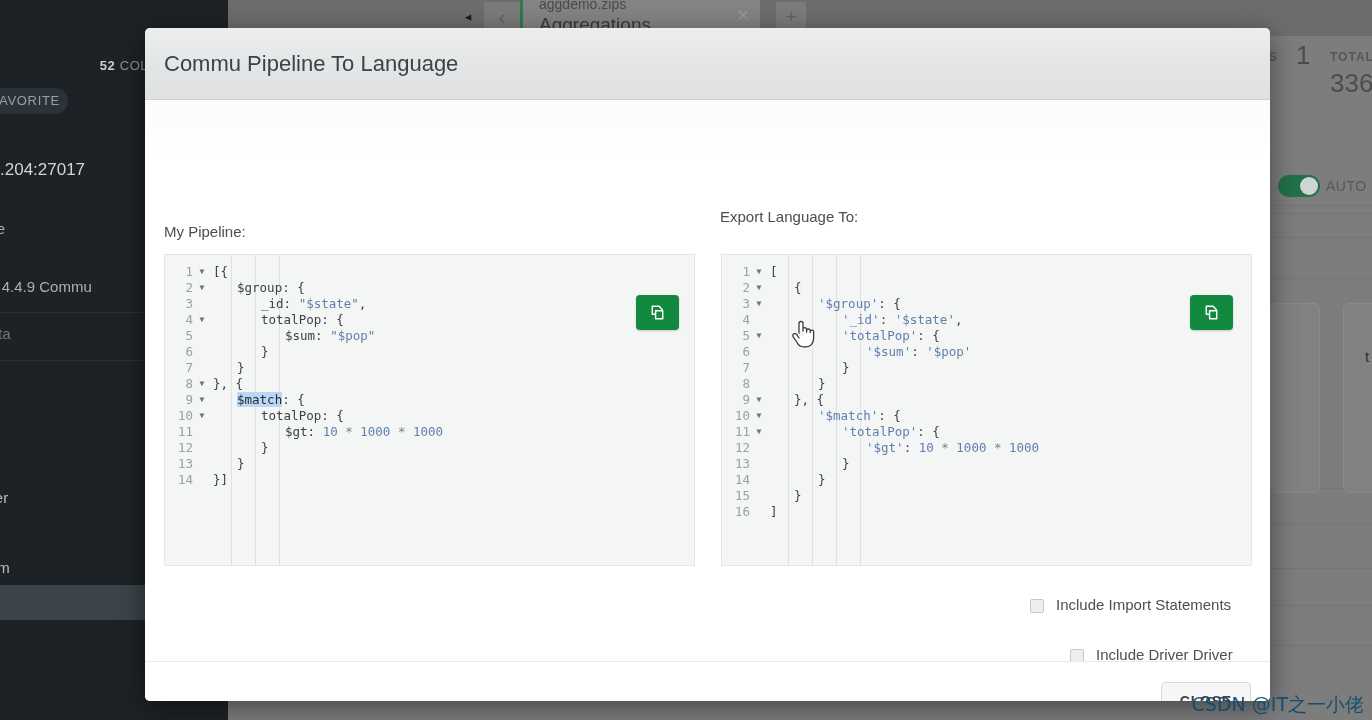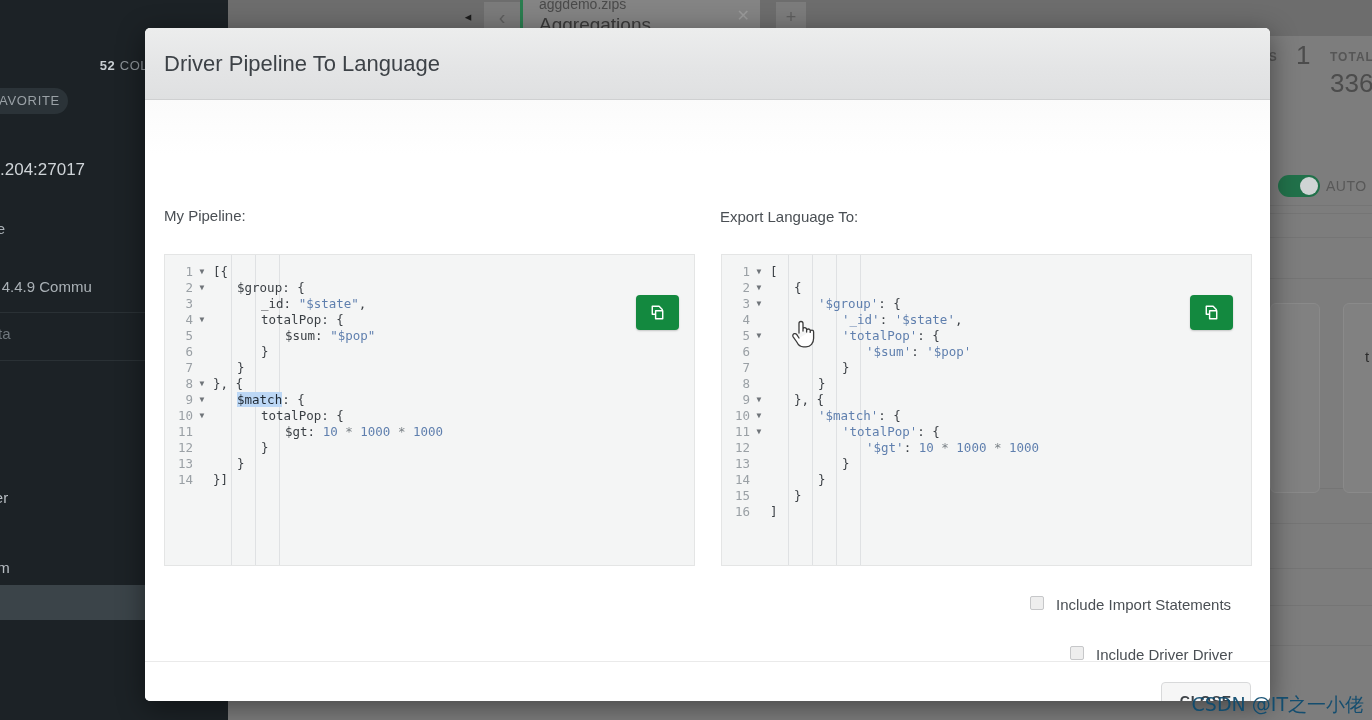--- a/index.html
+++ b/index.html
@@ -151,21 +151,21 @@
     position: relative; height: 561px;
     background: linear-gradient(to bottom, #fbfbfb 0%, #ffffff 55px, #ffffff 100%);
   }
   .modal-footer {
     position: relative; height: 79px;
     background: #ffffff;
     border-top: 1px solid #eaeaea;
   }
 
   .label-mypipeline {
-    position: absolute; left: 19px; top: 107px;
+    position: absolute; left: 19px; top: 123px;
     font-size: 15px; color: #4a4f54; text-align: center;
   }
   .label-exportto {
     position: absolute; left: 575px; top: 108px;
     font-size: 15px; color: #4a4f54;
   }
   .lang-select {
     position: absolute; left: 725px; top: 97px;
     width: 205px; height: 37px;
     background: #f4f5f6;
@@ -236,21 +236,21 @@
   .tok-num { color: #5f7fae; }
   .tok-op  { color: #7a8186; }
   .tok-sel { background: #bcd7f5; color: #1f2933; }
   .guide {
     position: absolute; top: 0; bottom: 0; width: 1px;
     background: #dfe1e3;
   }
 
   
   .checkbox-row {
-    position: absolute; display: flex; align-items: flex-start; cursor: pointer;
+    position: absolute; display: flex; align-items: flex-end; cursor: pointer;
   }
   #row-import { left: 885px; top: 496px; }
   #row-driver { left: 925px; top: 546px; }
   .cb-box {
     width: 14px; height: 14px;
     background: #eeeeee;
     border: 1px solid #c6c7c9;
     border-radius: 2px;
     margin-right: 12px;
   }
@@ -345,21 +345,21 @@
 
   <div class="bg-card" style="left:1270px; top:303px; width:50px; height:190px;"></div>
   <div class="bg-card" style="left:1343px; top:303px; width:60px; height:190px;"></div>
   <div class="bg-card-glyph" style="left:1365px; top:348px;">t</div>
 
 </div>
 
 <div id="export-modal">
 
   <div class="modal-header">
-    <div class="modal-title">Driver Pipeline To Language</div>
+    <div class="modal-title">Commu Pipeline To Language</div>
   </div>
 
   <div class="modal-body">
 
     <div class="label-mypipeline">My Pipeline:</div>
 
     <div class="label-exportto">Export Language To:</div>
 
 
     <div class="code-panel" id="pipeline-editor">

